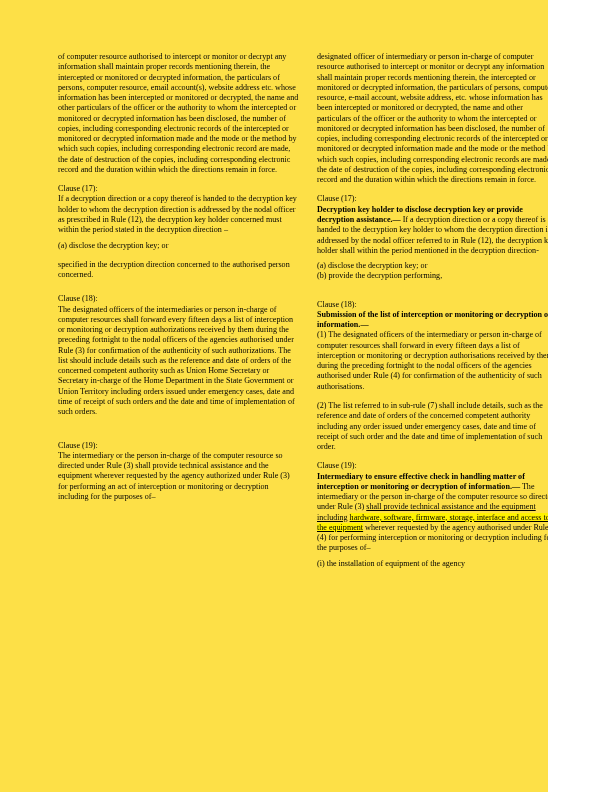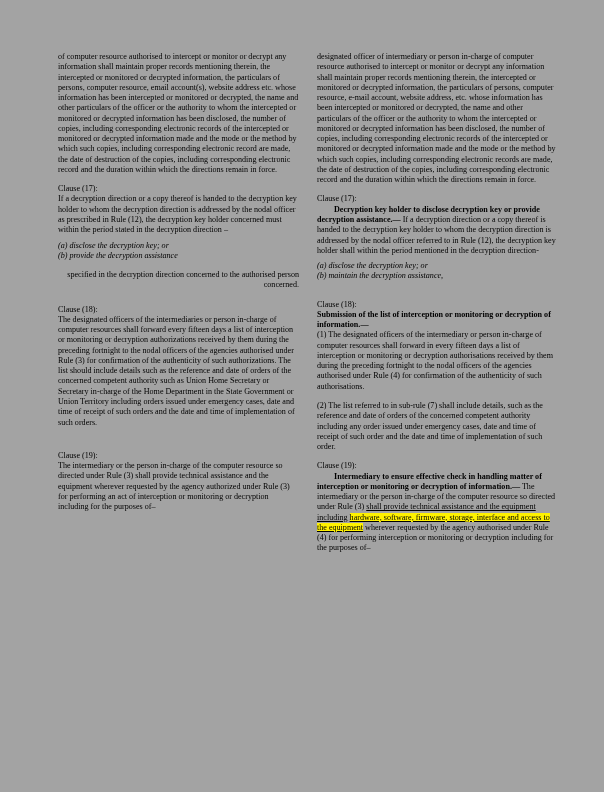--- a/index.html
+++ b/index.html
@@ -2,23 +2,23 @@
 <html><head>
 <meta charset="utf-8">
 <style>
   html, body {
     margin: 0;
     padding: 0;
     background: #ffffff;
   }
   .page {
     position: relative;
-    width: 604px;
+    width: 548px;
     height: 792px;
-    background: #a3a3a3;
+    background: #fde047;
     font-family: "Liberation Serif", serif;
     color: #000000;
     overflow: hidden;
   }
   .cols {
     position: absolute;
     top: 52px;
     left: 58px;
     width: 500px;
     display: flex;
@@ -39,30 +39,27 @@
   .gap {
     height: 9px;
   }
   .gap-sm {
     height: 5px;
   }
   .clause-head {
   }
   .bold {
     font-weight: bold;
-    margin-left: 17px;
   }
   .indent1 {
     margin-left: 26px;
     text-indent: 0;
-    font-style: italic;
   }
   .indent-first {
     margin-left: 10px;
-    text-align: right;
   }
   .hl {
     background: #fff200;
   }
   .u {
     text-decoration: underline;
   }
 </style>
 </head>
 <body>
@@ -70,21 +67,20 @@
 <div class="page">
   <div class="cols">
 
     <div class="col">
       <p class="block">of computer resource authorised to intercept or monitor or decrypt any information shall maintain proper records mentioning therein, the intercepted or monitored or decrypted information, the particulars of persons, computer resource, email account(s), website address etc. whose information has been intercepted or monitored or decrypted, the name and other particulars of the officer or the authority to whom the intercepted or monitored or decrypted information has been disclosed, the number of copies, including corresponding electronic records of the intercepted or monitored or decrypted information made and the mode or the method by which such copies, including corresponding electronic record are made, the date of destruction of the copies, including corresponding electronic record and the duration within which the directions remain in force.</p>
       <div class="gap"></div>
       <p class="clause-head">Clause (17):</p>
       <p>If a decryption direction or a copy thereof is handed to the decryption key holder to whom the decryption direction is addressed by the nodal officer as prescribed in Rule (12), the decryption key holder concerned must within the period stated in the decryption direction –</p>
       <div class="gap-sm"></div>
       <p class="indent1">(a) disclose the decryption key; or</p>
-      <p class="indent1">(b) provide the decryption assistance</p>
       <div class="gap"></div>
       <p class="indent-first">specified in the decryption direction concerned to the authorised person concerned.</p>
       <div class="gap"></div>
       <div class="gap-sm"></div>
       <p class="clause-head">Clause (18):</p>
       <p>The designated officers of the intermediaries or person in-charge of computer resources shall forward every fifteen days a list of interception or monitoring or decryption authorizations received by them during the preceding fortnight to the nodal officers of the agencies authorised under Rule (3) for confirmation of the authenticity of such authorizations. The list should include details such as the reference and date of orders of the concerned competent authority such as Union Home Secretary or Secretary in-charge of the Home Department in the State Government or Union Territory including orders issued under emergency cases, date and time of receipt of such orders and the date and time of implementation of such orders.</p>
       <div class="gap"></div>
       <div class="gap"></div>
       <div class="gap-sm"></div>
       <p class="clause-head">Clause (19):</p>
@@ -92,28 +88,29 @@
       <div class="gap-sm"></div>
     </div>
 
     <div class="col">
       <p class="block">designated officer of intermediary or person in-charge of computer resource authorised to intercept or monitor or decrypt any information shall maintain proper records mentioning therein, the intercepted or monitored or decrypted information, the particulars of persons, computer resource, e-mail account, website address, etc. whose information has been intercepted or monitored or decrypted, the name and other particulars of the officer or the authority to whom the intercepted or monitored or decrypted information has been disclosed, the number of copies, including corresponding electronic records of the intercepted or monitored or decrypted information made and the mode or the method by which such copies, including corresponding electronic records are made, the date of destruction of the copies, including corresponding electronic record and the duration within which the directions remain in force.</p>
       <div class="gap"></div>
       <p class="clause-head">Clause (17):</p>
       <p><span class="bold">Decryption key holder to disclose decryption key or provide decryption assistance.—</span><span> If a decryption direction or a copy thereof is handed to the decryption key holder to whom the decryption direction is addressed by the nodal officer referred to in Rule (12), the decryption key holder shall within the period mentioned in the decryption direction-</span></p>
       <div class="gap-sm"></div>
       <p class="indent1">(a) disclose the decryption key; or</p>
-      <p class="indent1">(b) maintain the decryption assistance,</p>
+      <p class="indent1">(b) provide the decryption performing,</p>
       <div class="gap"></div>
       <div class="gap"></div>
       <p class="clause-head">Clause (18):</p>
       <p class="bold">Submission of the list of interception or monitoring or decryption of information.—</p>
       <p>(1) The designated officers of the intermediary or person in-charge of computer resources shall forward in every fifteen days a list of interception or monitoring or decryption authorisations received by them during the preceding fortnight to the nodal officers of the agencies authorised under Rule (4) for confirmation of the authenticity of such authorisations.</p>
       <div class="gap"></div>
       <p>(2) The list referred to in sub-rule (7) shall include details, such as the reference and date of orders of the concerned competent authority including any order issued under emergency cases, date and time of receipt of such order and the date and time of implementation of such order.</p>
       <div class="gap"></div>
       <p class="clause-head">Clause (19):</p>
       <p><span class="bold">Intermediary to ensure effective check in handling matter of interception or monitoring or decryption of information.—</span><span> The intermediary or the person in-charge of the computer resource so directed under Rule (3) </span><span class="u">shall provide technical assistance and the equipment including</span> <span class="hl u">hardware, software, firmware, storage, interface and access to the equipment</span><span> wherever requested by the agency authorised under Rule (4) for performing interception or monitoring or decryption including for the purposes of–</span></p>
       <div class="gap-sm"></div>
+      <p class="indent1">(i) the installation of equipment of the agency</p>
     </div>
 
   </div>
 </div>
 
 </body></html>

